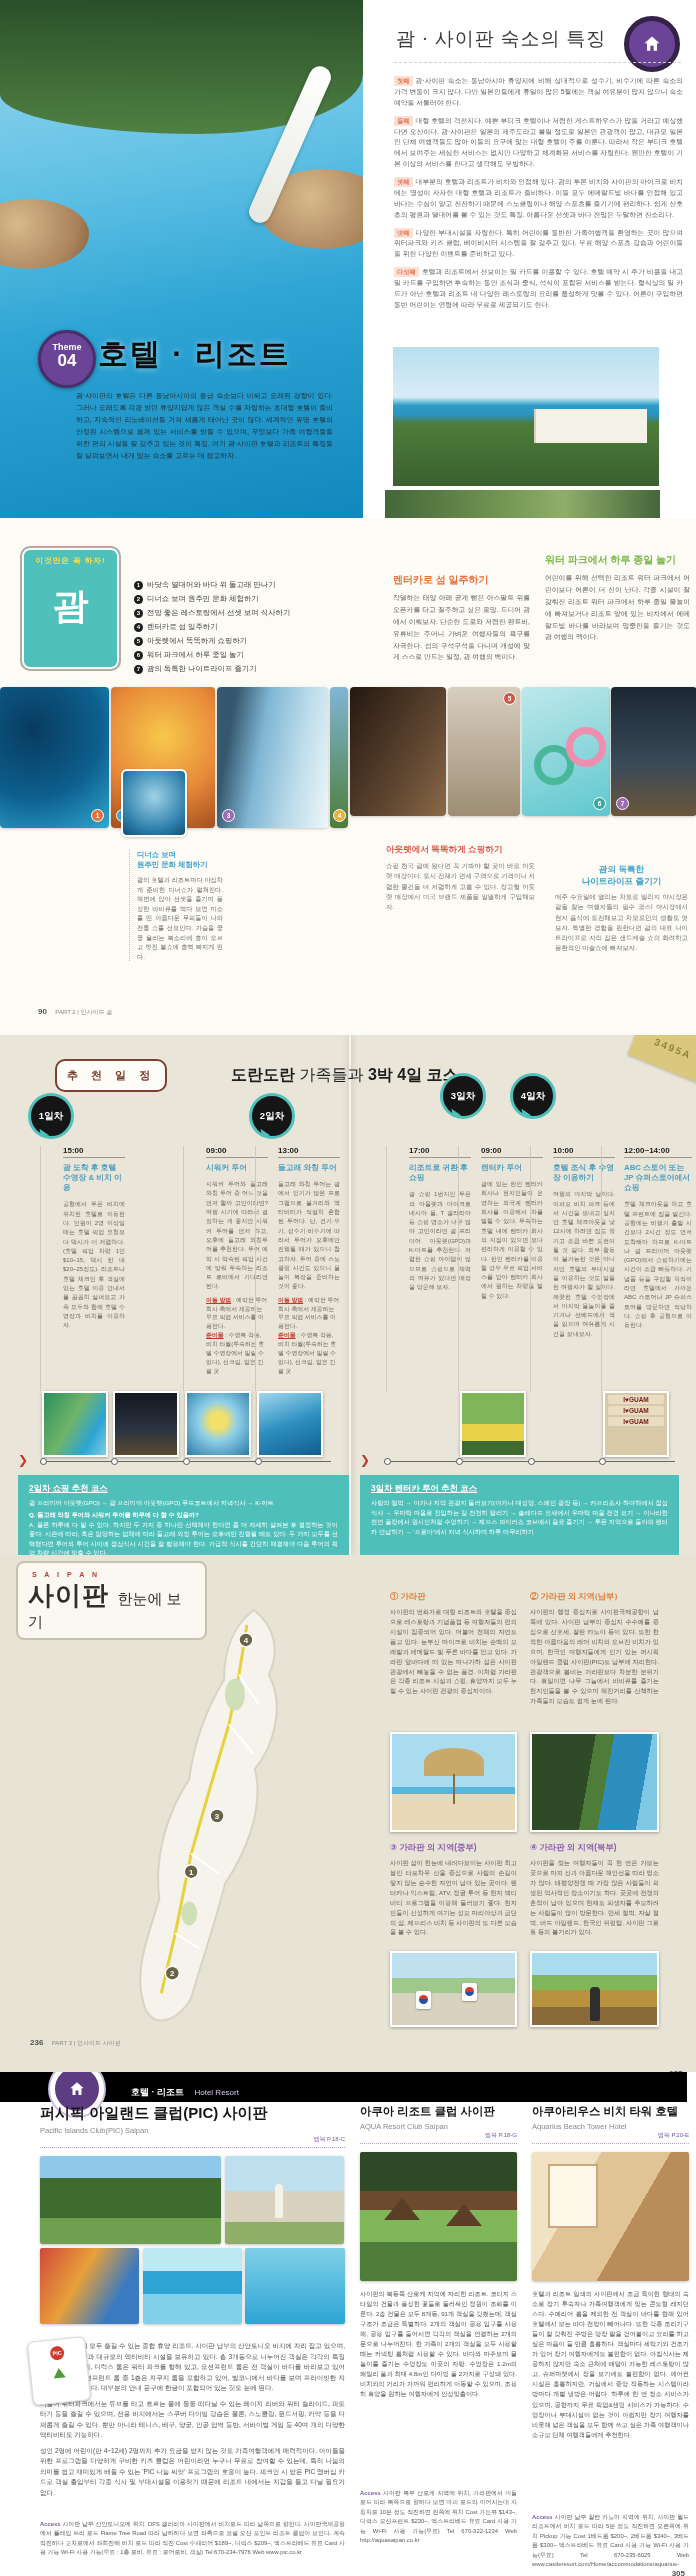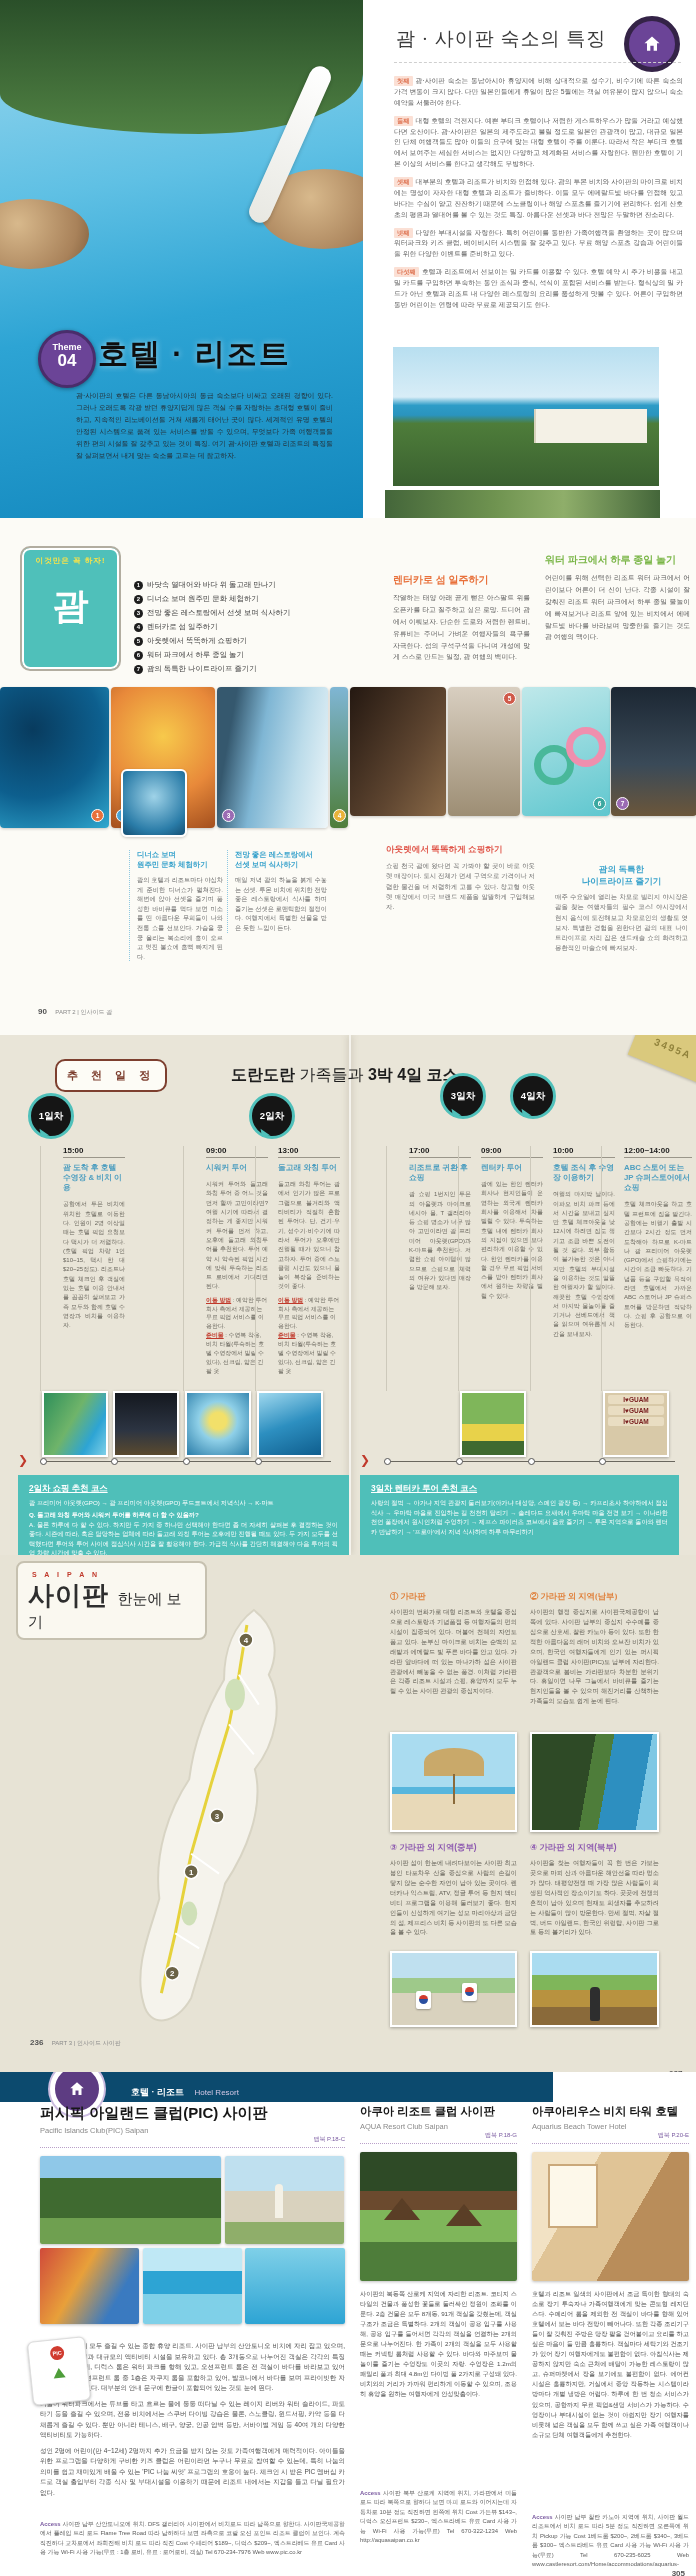--- a/index.html
+++ b/index.html
@@ -115,21 +115,21 @@
   .pole{position:absolute;left:61px;top:40px;width:2px;height:30px;background:#8a6a3a;}
   .r-tree{background:linear-gradient(100deg,#2e4a26 0 45%,#4e7d3a 45% 58%,#2d8fc0 58% 85%,#7fc8e4 85%);}
   .r-memorial{background:linear-gradient(#bfe0ef 0 35%,#9ec98a 35% 55%,#d9d2be 55% 100%);}
   .tg{position:absolute;width:15px;height:18px;background:#fff;border-radius:2px;box-shadow:0 1px 2px rgba(0,0,0,.3);}
   .tg i{position:absolute;left:3px;top:4px;width:9px;height:9px;border-radius:50%;
      background:linear-gradient(180deg,#d03b2f 50%,#2a4fa0 50%);}
   .r-overlook{background:linear-gradient(#aadcf0 0 30%,#7fb65a 30% 52%,#b8923f 52% 75%,#8a6a3a 75%);}
   .person{position:absolute;left:58px;top:34px;width:10px;height:34px;background:#2e2e2e;border-radius:4px 4px 2px 2px;}
   
   #secE{top:2072px;height:504px;background:#fff;}
-  .hotBar{position:absolute;left:0;top:0;width:553px;height:30px;background:#0c4a6e;}
+  .hotBar{position:absolute;left:0;top:0;width:687px;height:30px;background:#000000;}
   .hotBar .hk{font-size:9px;font-weight:bold;color:#fff;}
   .hotBar .he{font-size:8px;color:#d4c7e6;margin-left:6px;}
   .homeCircle2{width:44px;height:44px;border-radius:50%;background:#5d3c82;border:5px solid #fff;
      box-shadow:0 0 0 2px #cbbce0;display:flex;align-items:center;justify-content:center;}
   .hName{font-weight:bold;color:#161616;}
   .hEn{font-size:7.5px;color:#8a8a8a;margin-top:3px;}
   .hMap{font-size:6px;color:#7a5aa0;text-align:right;}
   .hDots{border-bottom:1px dotted #b9a0c9;}
   .hBody{font-size:6.5px;line-height:1.62;color:#4c4c4c;text-align:justify;}
   .hBody p{margin:0 0 5px;}
@@ -263,25 +263,20 @@
         <span class="numBadge" style="left:5px;bottom:6px;background:#9b6bb3;">7</span>
       </div>
       <div class="tile t-diver" style="left:121px;top:82px;width:62px;height:64px;border-radius:6px;"></div>
     </div>
 
     <div class="abs capCol sep" style="left:129px;top:332px;width:86px;">
       <div class="ct pre">디너쇼 보며
 원주민 문화 체험하기</div>
       <div class="cb">괌의 호텔과 리조트마다 야심차게 준비한 디너쇼가 펼쳐진다. 해변에 앉아 선셋을 즐기며 풍성한 바비큐를 먹다 보면 미소를 띤 아름다운 무희들이 나와 전통 쇼를 선보인다. 가슴을 쿵쿵 울리는 북소리에 흥이 오르고 멋진 불쇼에 흠뻑 빠지게 된다.</div>
     </div>
-    <div class="abs capCol sep" style="left:227px;top:332px;width:92px;">
-      <div class="ct pre">전망 좋은 레스토랑에서
-선셋 보며 식사하기</div>
-      <div class="cb">매일 저녁 괌의 하늘을 붉게 수놓는 선셋. 투몬 비치에 위치한 전망 좋은 레스토랑에서 식사를 하며 즐기는 선셋은 로맨틱함의 절정이다. 여행지에서 특별한 선물을 받은 듯한 느낌이 든다.</div>
-    </div>
     <div class="abs capR1" style="left:386px;top:326px;width:149px;">
       <div class="ct">아웃렛에서 똑똑하게 쇼핑하기</div>
       <div class="cb">쇼핑 천국 괌에 왔다면 꼭 가봐야 할 곳이 바로 아웃렛 매장이다. 도시 전체가 면세 구역으로 가격이나 저렴한 물건을 더 저렴하게 고를 수 있다. 창고형 아웃렛 매장에서 미국 브랜드 제품을 알뜰하게 구입해보자.</div>
     </div>
     <div class="abs capR2" style="left:555px;top:346px;width:133px;">
       <div class="ct pre">괌의 독특한
 나이트라이프 즐기기</div>
       <div class="cb">매주 수요일에 열리는 차모로 빌리지 야시장은 괌을 찾는 여행자들의 필수 코스! 야시장에서 현지 음식에 도전해보고 차모로인의 생활도 엿보자. 특별한 경험을 원한다면 괌의 대표 나이트라이프로 자리 잡은 샌드캐슬 쇼의 화려하고 몽환적인 마술쇼에 빠져보자.</div>
     </div>
 

